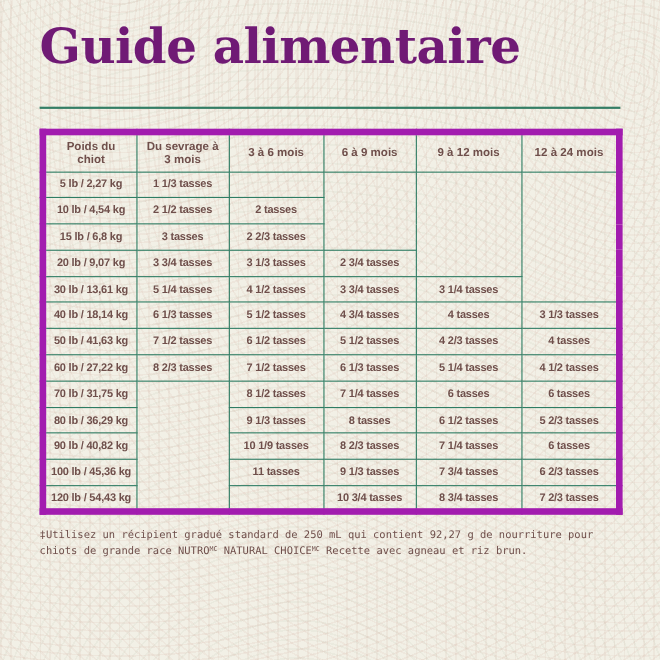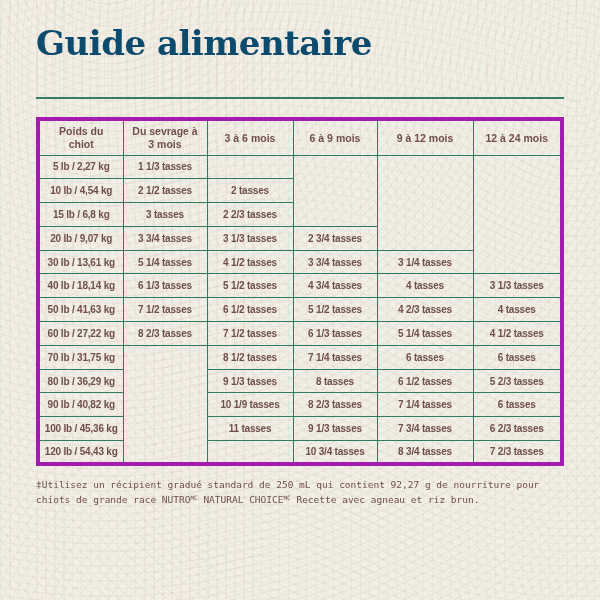--- a/index.html
+++ b/index.html
@@ -21,24 +21,24 @@
     pointer-events: none;
   }
   .content {
     position: relative;
     padding: 0 36px;
   }
   .title {
     padding-top: 22px;
     font-family: "DejaVu Serif", "Liberation Serif", serif;
     font-weight: 700;
-    font-size: 34px;
+    font-size: 44px;
     line-height: 42px;
     letter-spacing: -0.5px;
-    color: #0c4a6e;
+    color: #701a75;
   }
   .divider {
     margin-top: 33px;
     height: 2px;
     background: #347e65;
     border: none;
   }
   .subtitle {
     margin-top: 14px;
     font-family: "DejaVu Serif", "Liberation Serif", serif;
@@ -58,21 +58,21 @@
     table-layout: fixed;
     width: 524px;
   }
   table.guide th, table.guide td {
     border: 1.5px solid #2e7c63;
     text-align: center;
     vertical-align: middle;
     color: #6f4f4b;
     white-space: normal;
   }
-  table.guide { border: 4px solid #a21caf; }
+  table.guide { border: 6px solid #a21caf; }
   table.guide th {
     height: 36px;
     font-size: 10.5px;
     font-weight: 700;
     line-height: 12.5px;
     padding: 2px 6px;
   }
   table.guide td {
     height: 23.8px;
     font-size: 10px;

